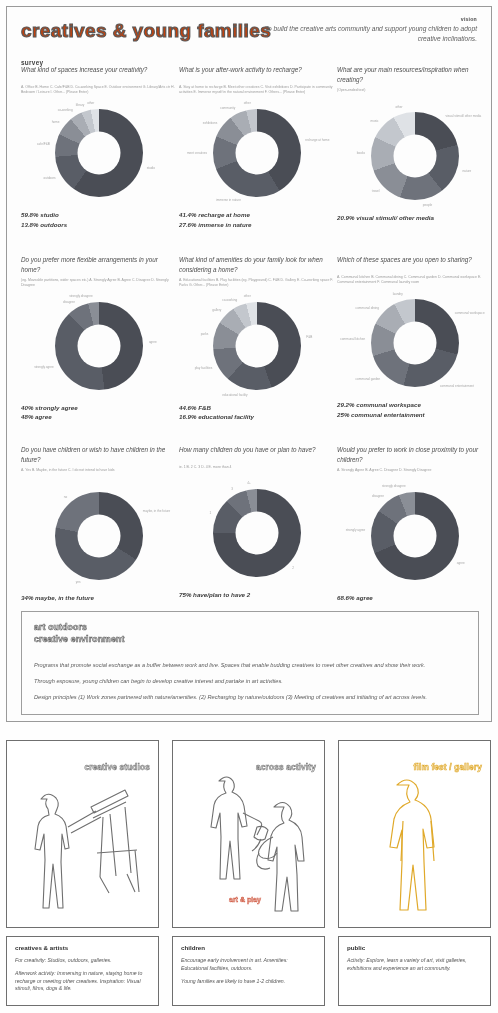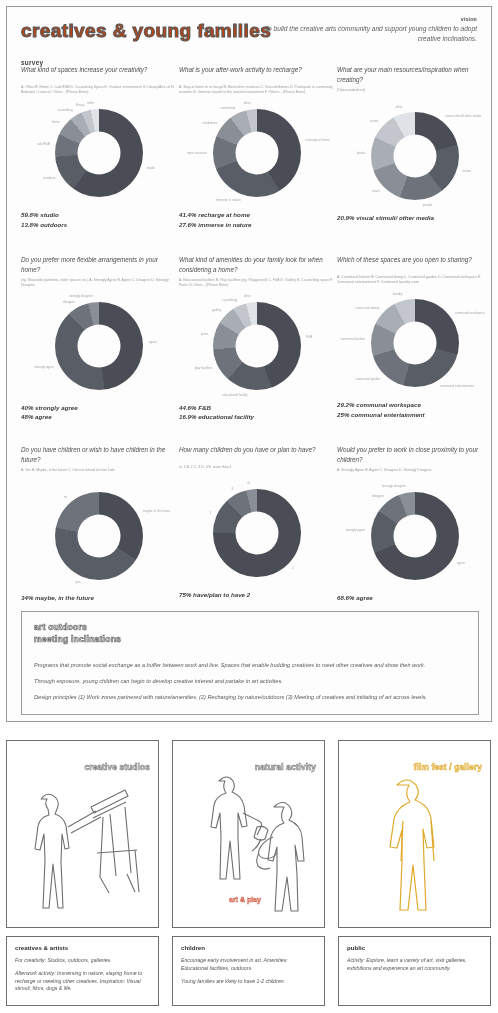--- a/index.html
+++ b/index.html
@@ -392,21 +392,21 @@
             <div class="res">
               <div>68.6% agree</div>
             </div>
           </div>
         </div>
       </div>
 
     <div class="concl">
       <div class="concl-title">
         <div>art outdoors</div>
-        <div>meeting inclinations</div>
+        <div>creative environment</div>
       </div>
       <div class="concl-body" id="conclBody">
           <div class="concl-p">Programs that promote social exchange as a buffer between work and live. Spaces that enable budding creatives to meet other creatives and show their work.</div>
           <div class="concl-p">Through exposure, young children can begin to develop creative interest and partake in art activities.</div>
           <div class="concl-p">Design principles (1) Work zones partnered with nature/amenities. (2) Recharging by nature/outdoors (3) Meeting of creatives and initiating of art across levels.</div>
         </div>
     </div>
 
   </div>
 
@@ -433,21 +433,21 @@
      <g fill="none" stroke="#6f6f6f" stroke-width="1.1" stroke-linejoin="round">
        <path d="M46 40 q8 -8 14 0 q3 6 -1 11 q10 4 12 14 l3 20 -5 1 -4 -14 0 26 2 40 -6 0 -4 -38 -4 38 -6 0 1 -42 -1 -24 -4 15 -5 -1 3 -22 q2 -9 12 -12 q-4 -6 -1 -12 z"></path>
        <path d="M70 72 l16 8 q4 2 2 6 l-4 8"></path>
        <path d="M84 86 q7 -2 11 3 l-3 9 q-6 3 -11 -2 z"></path>
        <path d="M88 98 q-3 8 -9 12"></path>
        <path d="M101 66 q9 -9 16 0 q4 7 -1 13 q12 5 13 17 l2 24 -6 0 -3 -16 2 30 1 36 -7 0 -4 -34 -5 34 -7 0 2 -38 0 -26 -4 14 -5 -1 3 -24 q3 -10 13 -13 q-5 -6 0 -16 z"></path>
        <path d="M100 96 q-10 4 -14 13 q-2 6 4 8 q9 2 14 -5"></path>
        <path d="M86 112 q-4 7 -1 13 q5 5 12 2"></path>
      </g>
    </svg>
-        <div class="panel-tag">natural activity</div>
+        <div class="panel-tag">across activity</div>
         <div class="panel-subtag">art &amp; play</div>
       </div>
       <div class="cap p1">
         <div class="cap-title">children</div>
         <div class="cap-p">Encourage early involvement in art. Amenities: Educational facilities, outdoors.</div>
         <div class="cap-p">Young families are likely to have 1-2 children.</div>
       </div>
       <div class="panel p2">
         <svg class="fig" width="153" height="188" viewBox="0 0 153 188">
      <g fill="none" stroke="#e0a92a" stroke-width="1.2" stroke-linejoin="round">

